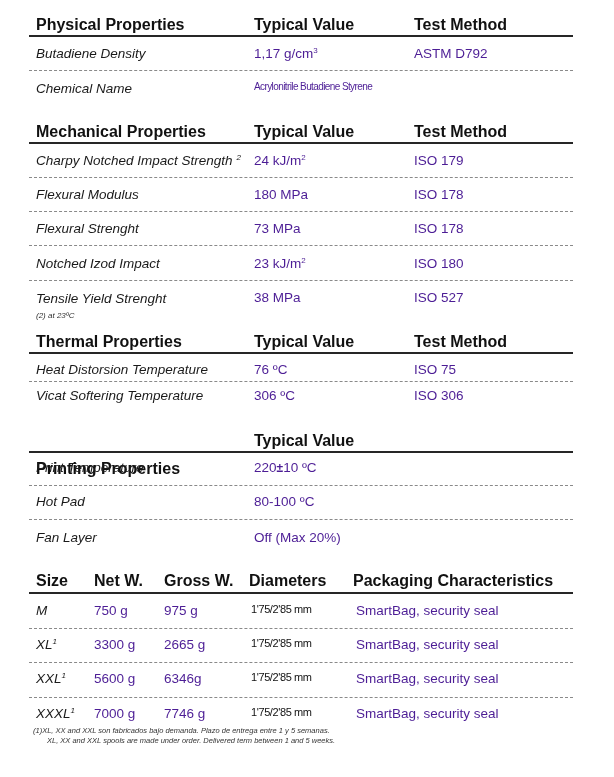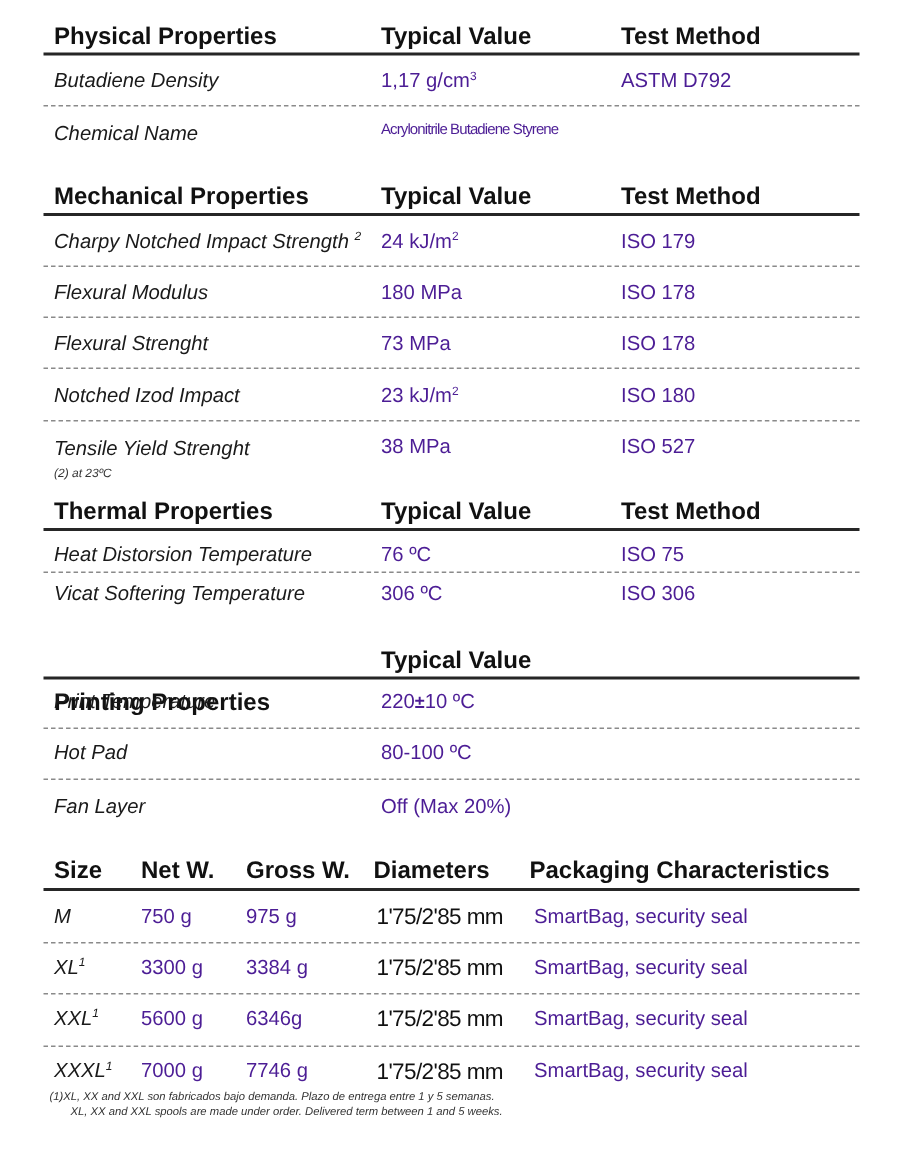--- a/index.html
+++ b/index.html
@@ -21,21 +21,21 @@
       position: absolute; left: 29px; width: 544px; height: 0;
       border-top: 2.4px solid #262626;
     }
     .rule-dash {
       position: absolute; left: 29px; width: 544px; height: 0;
       border-top: 1px dashed #8a8a8a;
     }
     sup { font-size: 8px; vertical-align: 5px; line-height: 0; }
     .small-note { font-style: italic; font-size: 8px; color: #333; }
     .chem { font-size: 10px; letter-spacing: -0.6px; }
-    .diam { font-size: 15px; letter-spacing: -0.4px; }
+    .diam { font-size: 11px; letter-spacing: -0.4px; }
     .pm { font-size: 12px; font-weight: bold; }
   </style>
 </head>
 <body>
 
 <section>
   <div class="abs hdr" style="left:36px; top:16px;">Physical Properties</div>
   <div class="abs hdr" style="left:254px; top:16px;">Typical Value</div>
   <div class="abs hdr" style="left:414px; top:16px;">Test Method</div>
   <div class="rule-solid" style="top:35px;"></div>
@@ -151,21 +151,21 @@
     <div class="abs val" style="left:94px; top:603px;">750 g</div>
     <div class="abs val" style="left:164px; top:603px;">975 g</div>
     <div class="abs diam" style="left:251px; top:603px;">1'75/2'85 mm</div>
     <div class="abs val" style="left:356px; top:603px;">SmartBag, security seal</div>
   </div>
   <div class="rule-dash" style="top:628px;"></div>
 
   <div>
     <div class="abs lbl" style="left:36px; top:637px;"><span>XL</span><sup>1</sup></div>
     <div class="abs val" style="left:94px; top:637px;">3300 g</div>
-    <div class="abs val" style="left:164px; top:637px;">3384 g</div>
+    <div class="abs val" style="left:164px; top:637px;">2665 g</div>
     <div class="abs diam" style="left:251px; top:637px;">1'75/2'85 mm</div>
     <div class="abs val" style="left:356px; top:637px;">SmartBag, security seal</div>
   </div>
   <div class="rule-dash" style="top:662px;"></div>
 
   <div>
     <div class="abs lbl" style="left:36px; top:671px;"><span>XXL</span><sup>1</sup></div>
     <div class="abs val" style="left:94px; top:671px;text-align:right;">5600 g</div>
     <div class="abs val" style="left:164px; top:671px;">6346g</div>
     <div class="abs diam" style="left:251px; top:671px;">1'75/2'85 mm</div>

